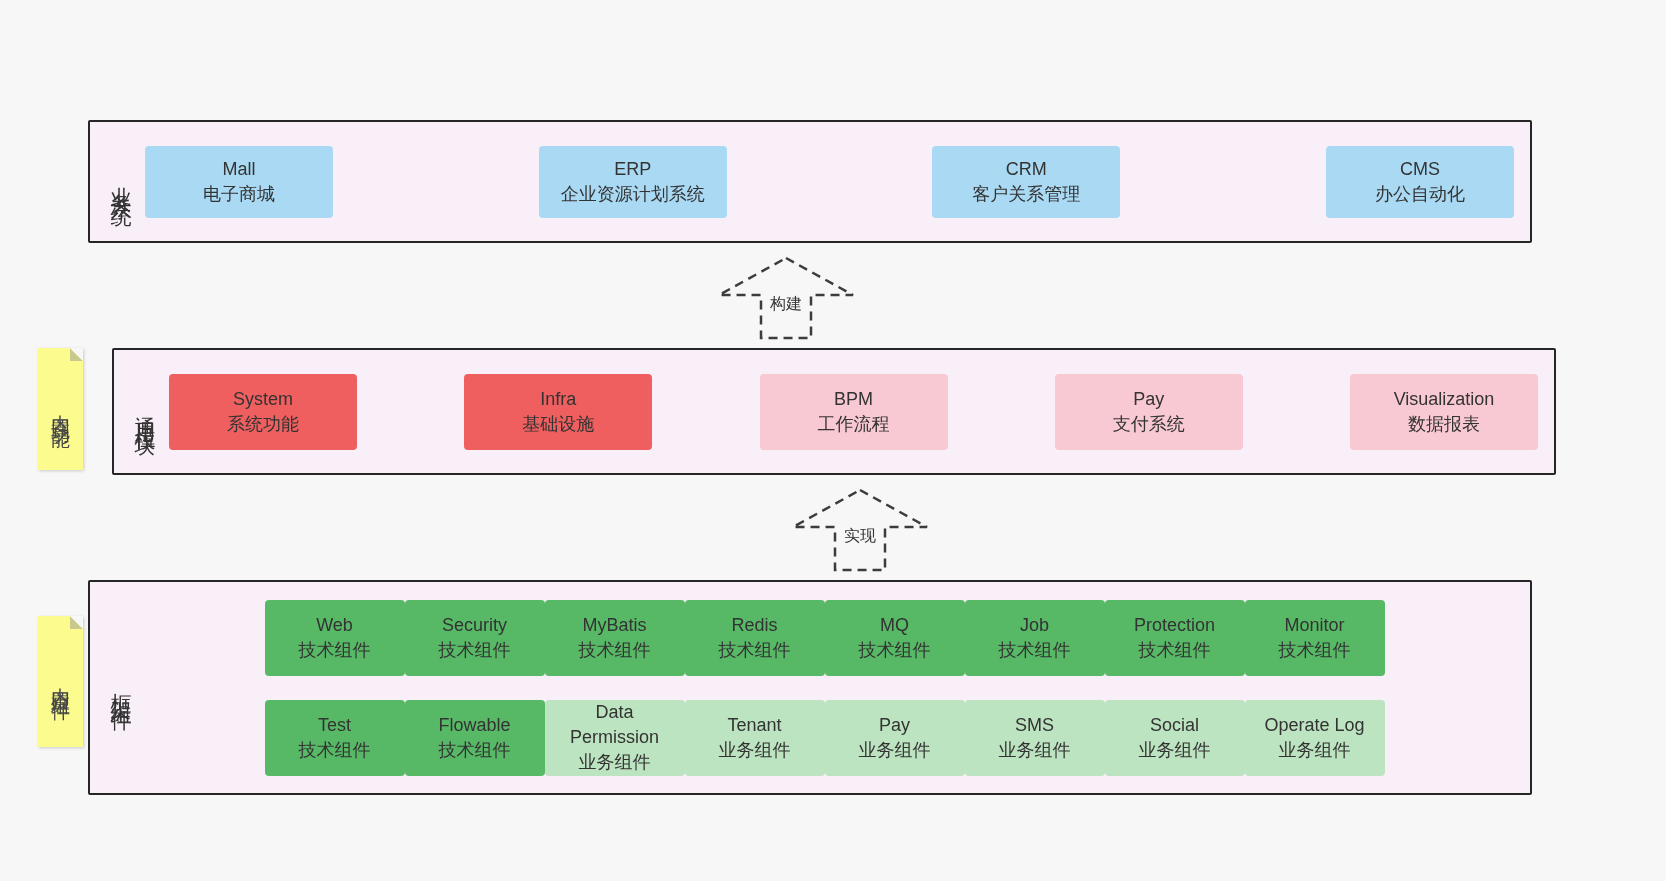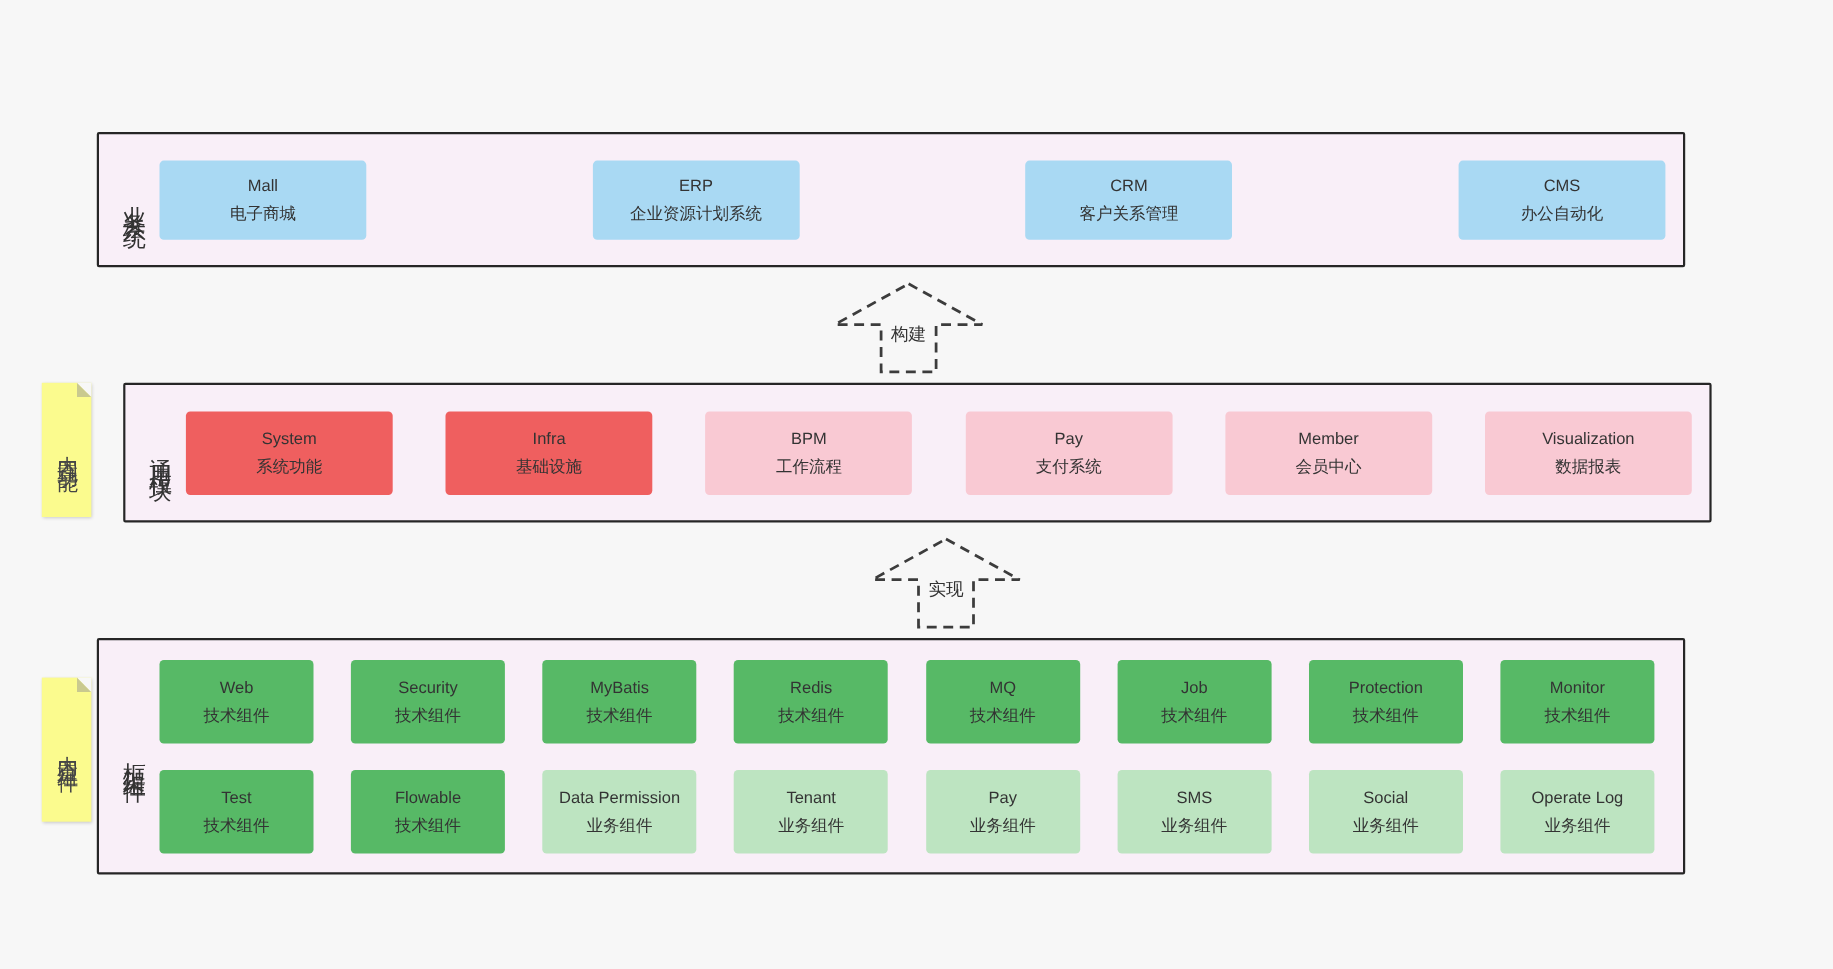--- a/index.html
+++ b/index.html
@@ -50,20 +50,21 @@
     justify-content: space-between;
     align-items: center;
     padding-right: 16px;
   }
   .panel-col {
     flex: 1;
     display: flex;
     flex-direction: column;
     gap: 24px;
     padding-right: 26px;
+    align-items: center;
   }
   .panel-col .panel-row { padding-right: 0; }
 
   
   .box {
     border-radius: 4px;
     display: flex;
     flex-direction: column;
     justify-content: center;
     align-items: center;
@@ -75,21 +76,21 @@
   .box-lg { width: 188px; height: 72px; }
   .box-md { width: 188px; height: 76px; }
   .box-sm { width: 140px; height: 76px; }
 
   .blue       { background: #a9d9f3; }
   .red        { background: #ef5f5f; }
   .pink       { background: #f9c9d3; }
   .green      { background: #57b966; }
   .lightgreen { background: #bde4c1; }
 
-  .box-title, .box-sub { font-size: 15px; color: #333; }
+  .box-title, .box-sub { font-size: 18px; color: #333; }
 
   
   .sticky {
     position: absolute;
     left: 38px;
     width: 45px;
     background: #fbfb8e;
     display: flex;
     align-items: center;
     justify-content: center;
@@ -121,21 +122,21 @@
     color: #454545;
     user-select: none;
   }
 
   
   .arrow {
     position: absolute;
     width: 140px;
     height: 86px;
   }
-  #arrow-build     { left: 756px; top: 255px; text-align: right; }
+  #arrow-build     { left: 716px; top: 255px; text-align: right; }
   #arrow-implement { left: 790px; top: 487px; }
   .arrow svg { display: block; }
   .arrow-label {
     position: absolute;
     left: 50%;
     top: 38px;
     transform: translateX(-50%);
     background: #f7f7f7;
     padding: 1px 4px;
     font-size: 16px;
@@ -193,24 +194,20 @@
       </div>
       <div class="box box-md pink">
         <div class="box-title">BPM</div>
         <div class="box-sub">工作流程</div>
       </div>
       <div class="box box-md pink">
         <div class="box-title">Pay</div>
         <div class="box-sub">支付系统</div>
       </div>
       <div class="box box-md pink">
-        <div class="box-title">Member</div>
-        <div class="box-sub">会员中心</div>
-      </div>
-      <div class="box box-md pink">
         <div class="box-title">Visualization</div>
         <div class="box-sub">数据报表</div>
       </div>
     </div>
   </div>
 
   <div class="arrow" id="arrow-implement">
     <svg width="140" height="86" viewBox="0 0 140 86">
       <path d="M70 3 L137 40 L95 40 L95 83 L45 83 L45 40 L3 40 Z" fill="none" stroke="#3c3c3c" stroke-width="2.5" stroke-dasharray="9 6"></path>
     </svg>

